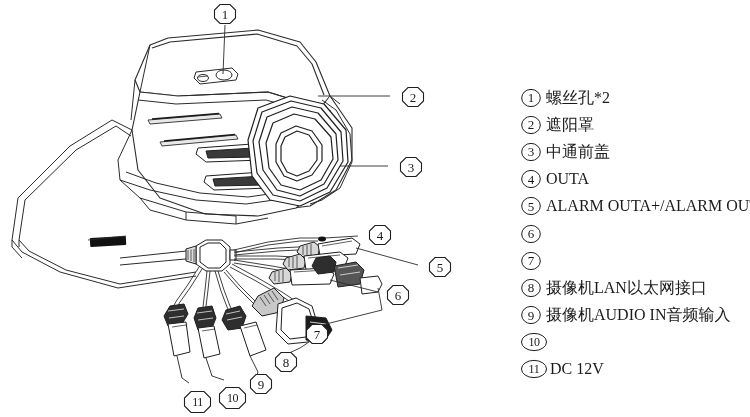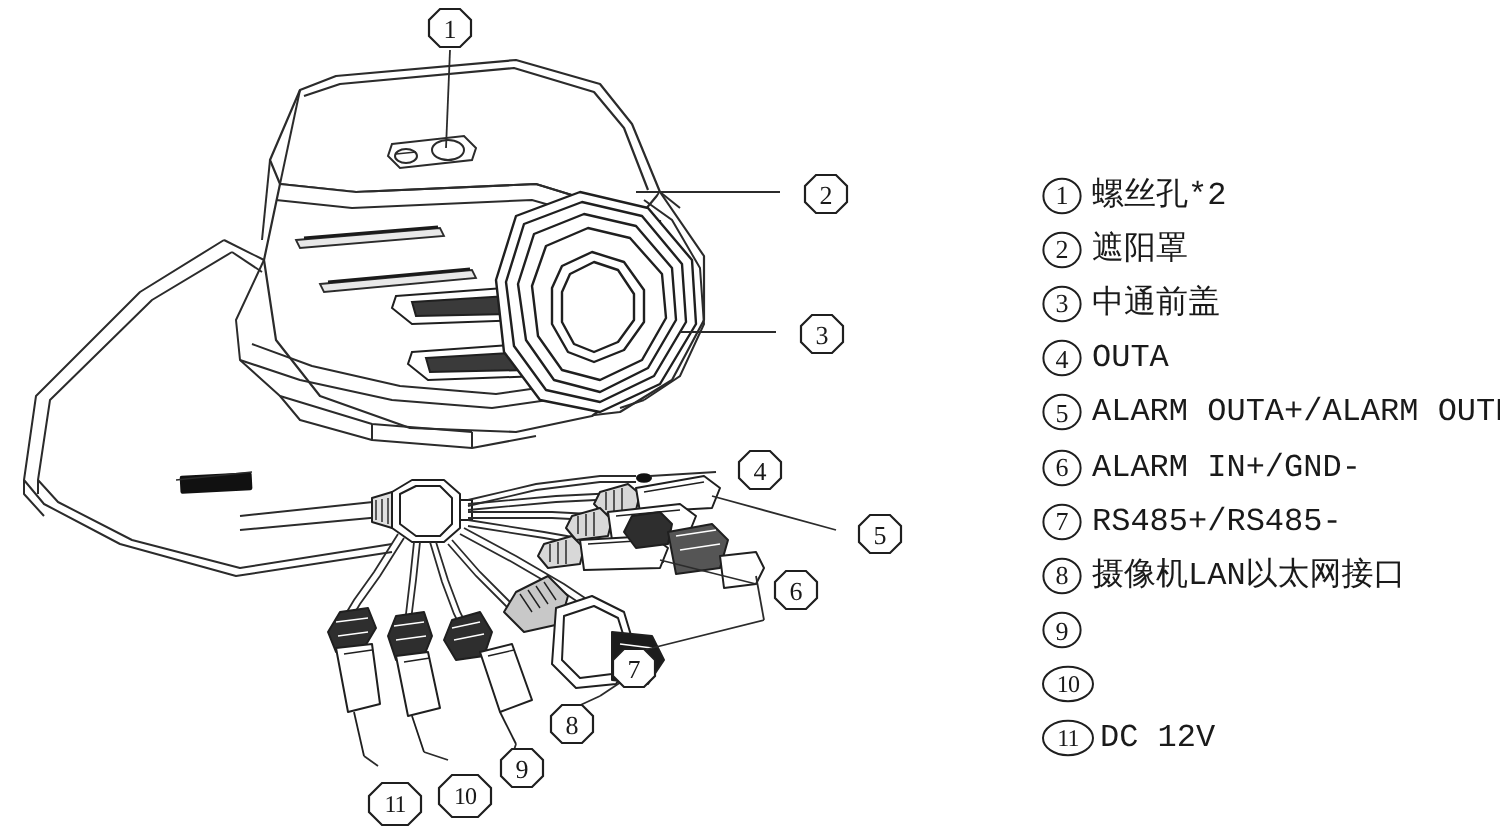--- a/index.html
+++ b/index.html
@@ -55,21 +55,21 @@
   }
   .legend-bubble span {
     position: relative;
     font-family: "Liberation Serif", "DejaVu Serif", serif;
     font-size: 13px;
     line-height: 1;
     color: #1a1a1a;
   }
   .legend-bubble.wide span { font-size: 12px; letter-spacing: -0.4px; }
   .legend-text {
-    font-family: Liberation Mono, monospace;
+    font-family: Liberation Serif, serif;
     font-size: 16px;
     line-height: 1;
     color: #1a1a1a;
   }
   .callout {
     position: absolute;
     width: 24px;
     height: 22px;
     display: flex;
     align-items: center;
@@ -472,50 +472,49 @@
       <span class="legend-text">ALARM  OUTA+/ALARM  OUTB-</span>
     </div>
 
     <div class="legend-row">
       <span class="legend-bubble">
         <svg viewBox="0 0 22 20" xmlns="http://www.w3.org/2000/svg">
             <ellipse cx="11" cy="10" rx="9.3" ry="8.6" fill="#ffffff" stroke="#1f1f1f" stroke-width="1"></ellipse>
           </svg>
         <span>6</span>
       </span>
-      <span class="legend-text">ALARM  IN+/GND-</span>
     </div>
 
     <div class="legend-row">
       <span class="legend-bubble">
         <svg viewBox="0 0 22 20" xmlns="http://www.w3.org/2000/svg">
             <ellipse cx="11" cy="10" rx="9.3" ry="8.6" fill="#ffffff" stroke="#1f1f1f" stroke-width="1"></ellipse>
           </svg>
         <span>7</span>
       </span>
-      <span class="legend-text">RS485+/RS485-</span>
     </div>
 
     <div class="legend-row">
       <span class="legend-bubble">
         <svg viewBox="0 0 22 20" xmlns="http://www.w3.org/2000/svg">
             <ellipse cx="11" cy="10" rx="9.3" ry="8.6" fill="#ffffff" stroke="#1f1f1f" stroke-width="1"></ellipse>
           </svg>
         <span>8</span>
       </span>
       <span class="legend-text">摄像机LAN以太网接口</span>
     </div>
 
     <div class="legend-row">
       <span class="legend-bubble">
         <svg viewBox="0 0 22 20" xmlns="http://www.w3.org/2000/svg">
             <ellipse cx="11" cy="10" rx="9.3" ry="8.6" fill="#ffffff" stroke="#1f1f1f" stroke-width="1"></ellipse>
           </svg>
         <span>9</span>
       </span>
+      <span class="legend-text">摄像机AUDIO  IN音频输入</span>
     </div>
 
     <div class="legend-row">
       <span class="legend-bubble wide">
         <svg viewBox="0 0 28 20" xmlns="http://www.w3.org/2000/svg">
             <ellipse cx="14" cy="10" rx="12.5" ry="8.6" fill="#ffffff" stroke="#1f1f1f" stroke-width="1"></ellipse>
           </svg>
         <span>10</span>
       </span>
     </div>

